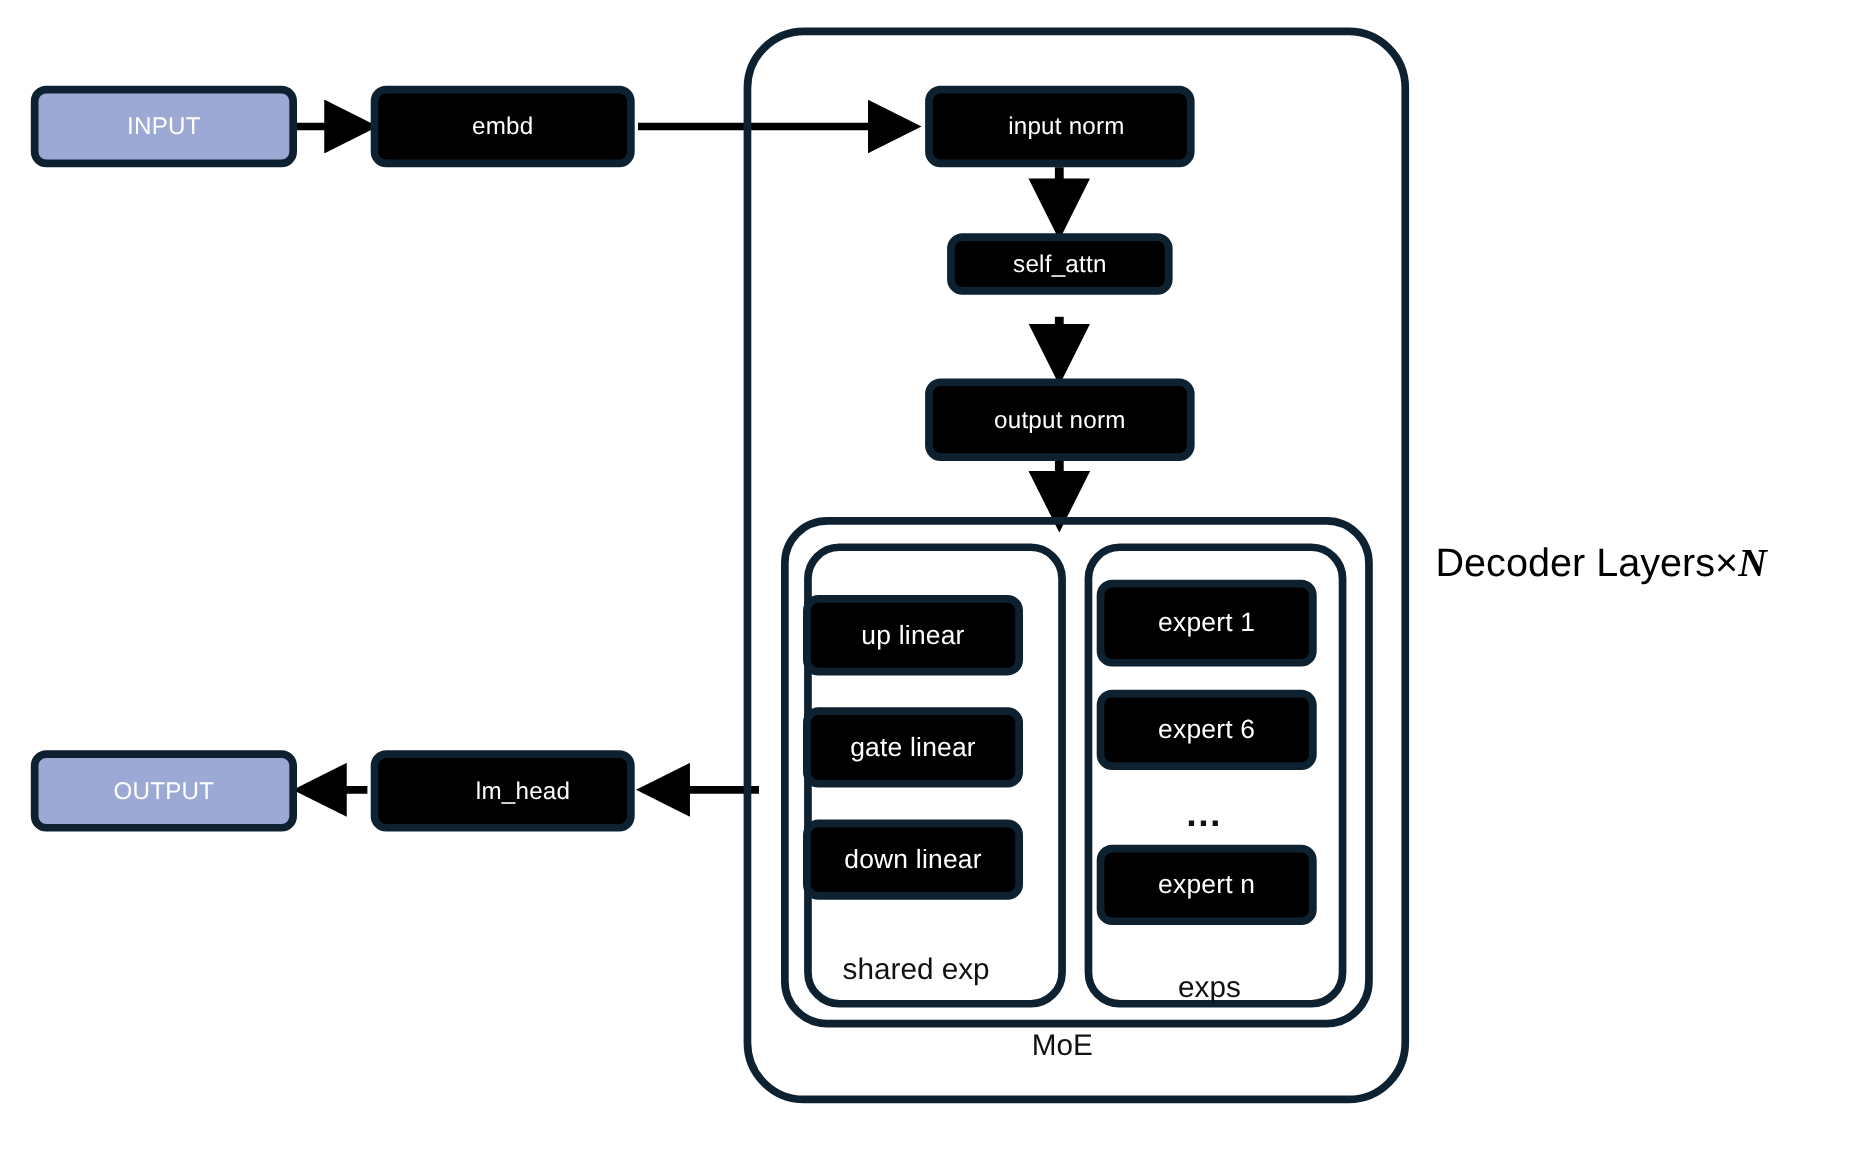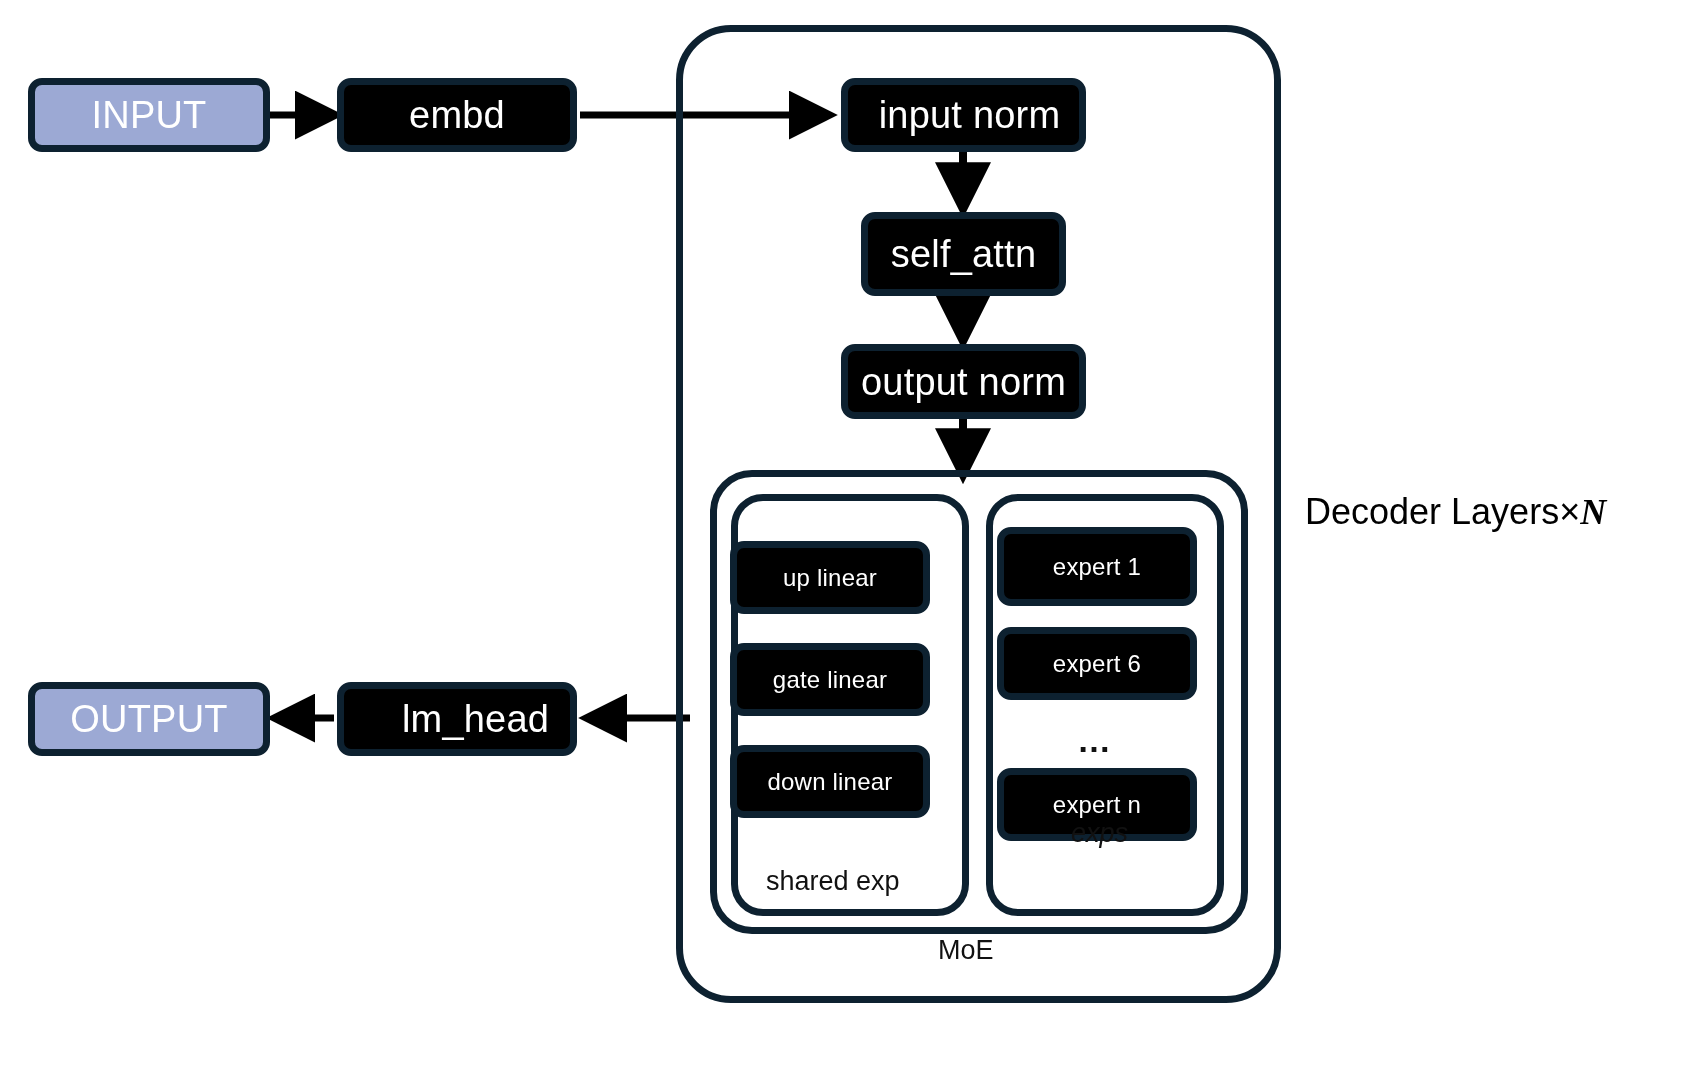--- a/index.html
+++ b/index.html
@@ -27,21 +27,21 @@
   }
   .node {
     position: absolute;
     box-sizing: border-box;
     display: flex;
     align-items: center;
     justify-content: center;
     border: 7px solid #0d2130;
     border-radius: 14px;
     color: #ffffff;
-    font-size: 38px;
+    font-size: 22px;
     letter-spacing: 0.2px;
     line-height: 1;
     white-space: nowrap;
   }
   .node.blue  { background: #9ca9d4; }
   .node.salmon{ background: #000000; }
   .node.small { font-size: 24px; }
 
   .group {
     position: absolute;
@@ -121,21 +121,21 @@
   </div>
 
   <div class="node salmon" style="left:337px; top:78px; width:240px; height:74px;">
     <span>embd</span>
   </div>
 
   <div class="node salmon" style="left:841px; top:78px; width:245px; height:74px;padding-left:12px;">
     <span>input norm</span>
   </div>
 
-  <div class="node salmon" style="left:861px; top:212px; width:205px; height:84px;">
+  <div class="node salmon" style="left:861px; top:212px; width:205px; height:56px;">
     <span>self_attn</span>
   </div>
 
   <div class="node salmon" style="left:841px; top:344px; width:245px; height:75px;">
     <span>output norm</span>
   </div>
 
   <div class="node salmon small" style="left:730px; top:541px; width:200px; height:73px;">
     <span>up linear</span>
   </div>
@@ -169,21 +169,21 @@
   </div>
 
   <div class="node blue" style="left:28px; top:682px; width:242px; height:74px;">
     <span>OUTPUT</span>
   </div>
 
   <div class="caption" style="left:766px; top:868px;text-align:center;">
     <span>shared exp</span>
   </div>
 
-  <div class="caption" style="left:1071px; top:820px;font-style:italic;">
+  <div class="caption" style="left:1071px; top:884px;">
     <span>exps</span>
   </div>
 
   <div class="caption" style="left:938px; top:937px;">
     <span>MoE</span>
   </div>
 
   <div class="side-label" style="left:1305px; top:494px;">
     <span>Decoder Layers×</span><span class="nvar">N</span>
   </div>

